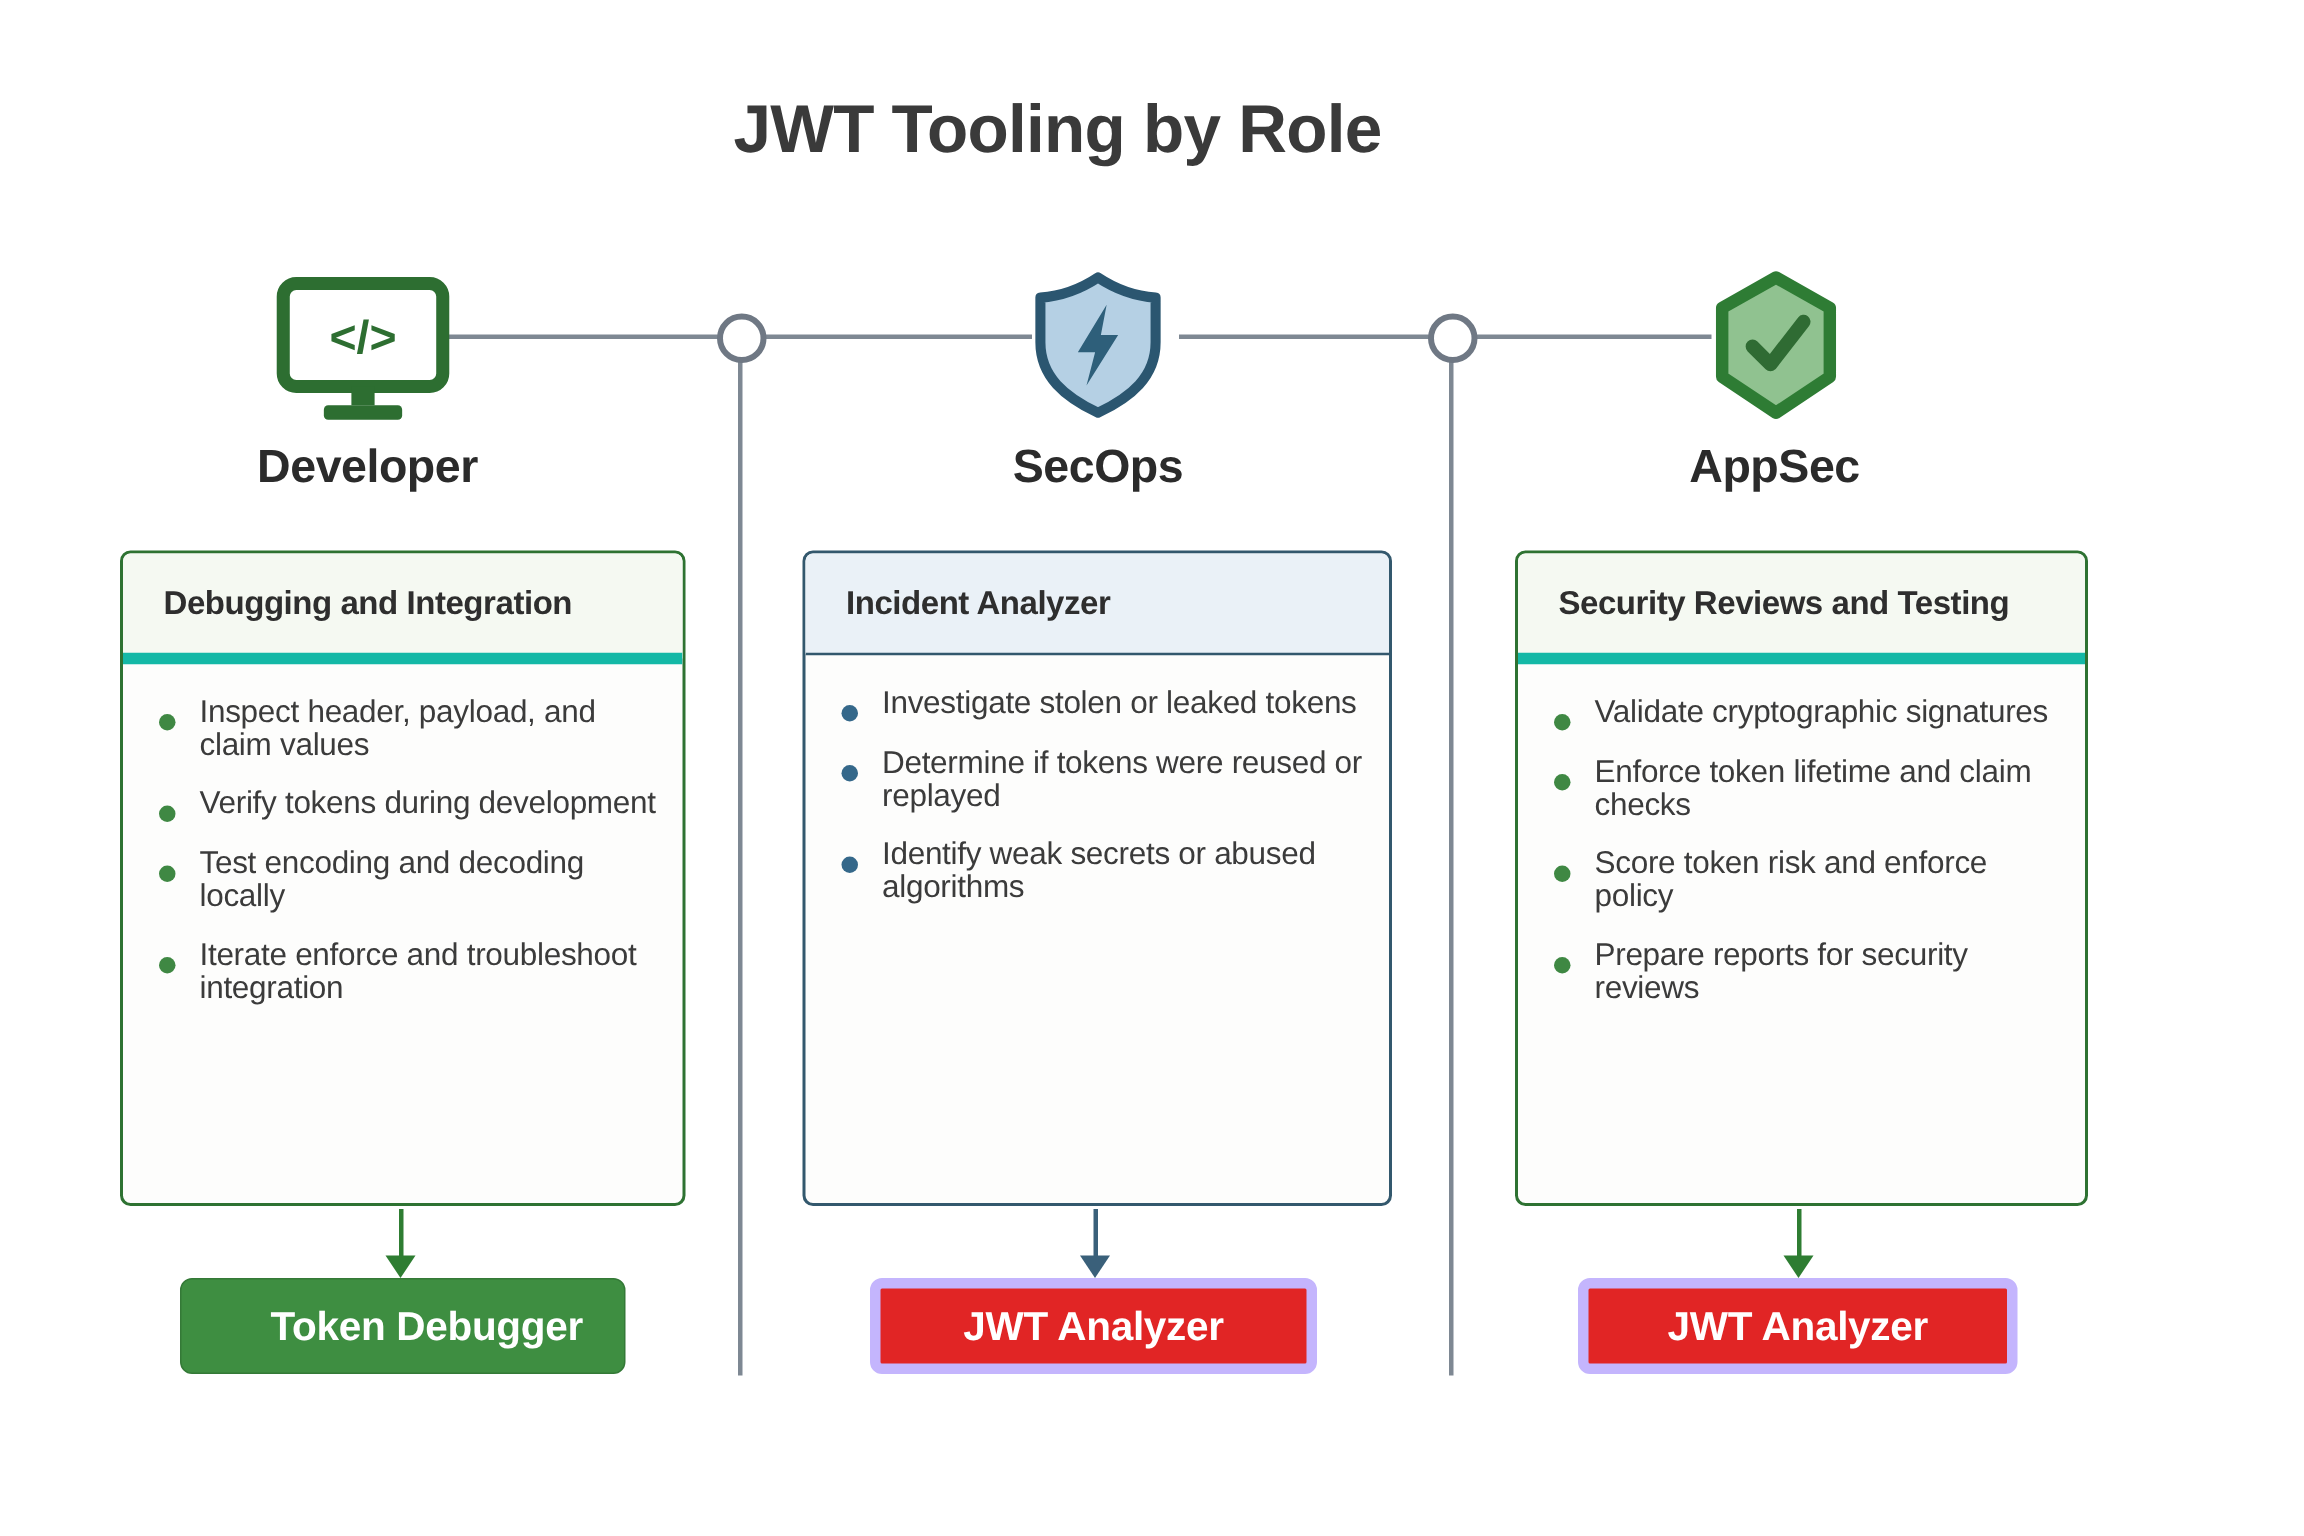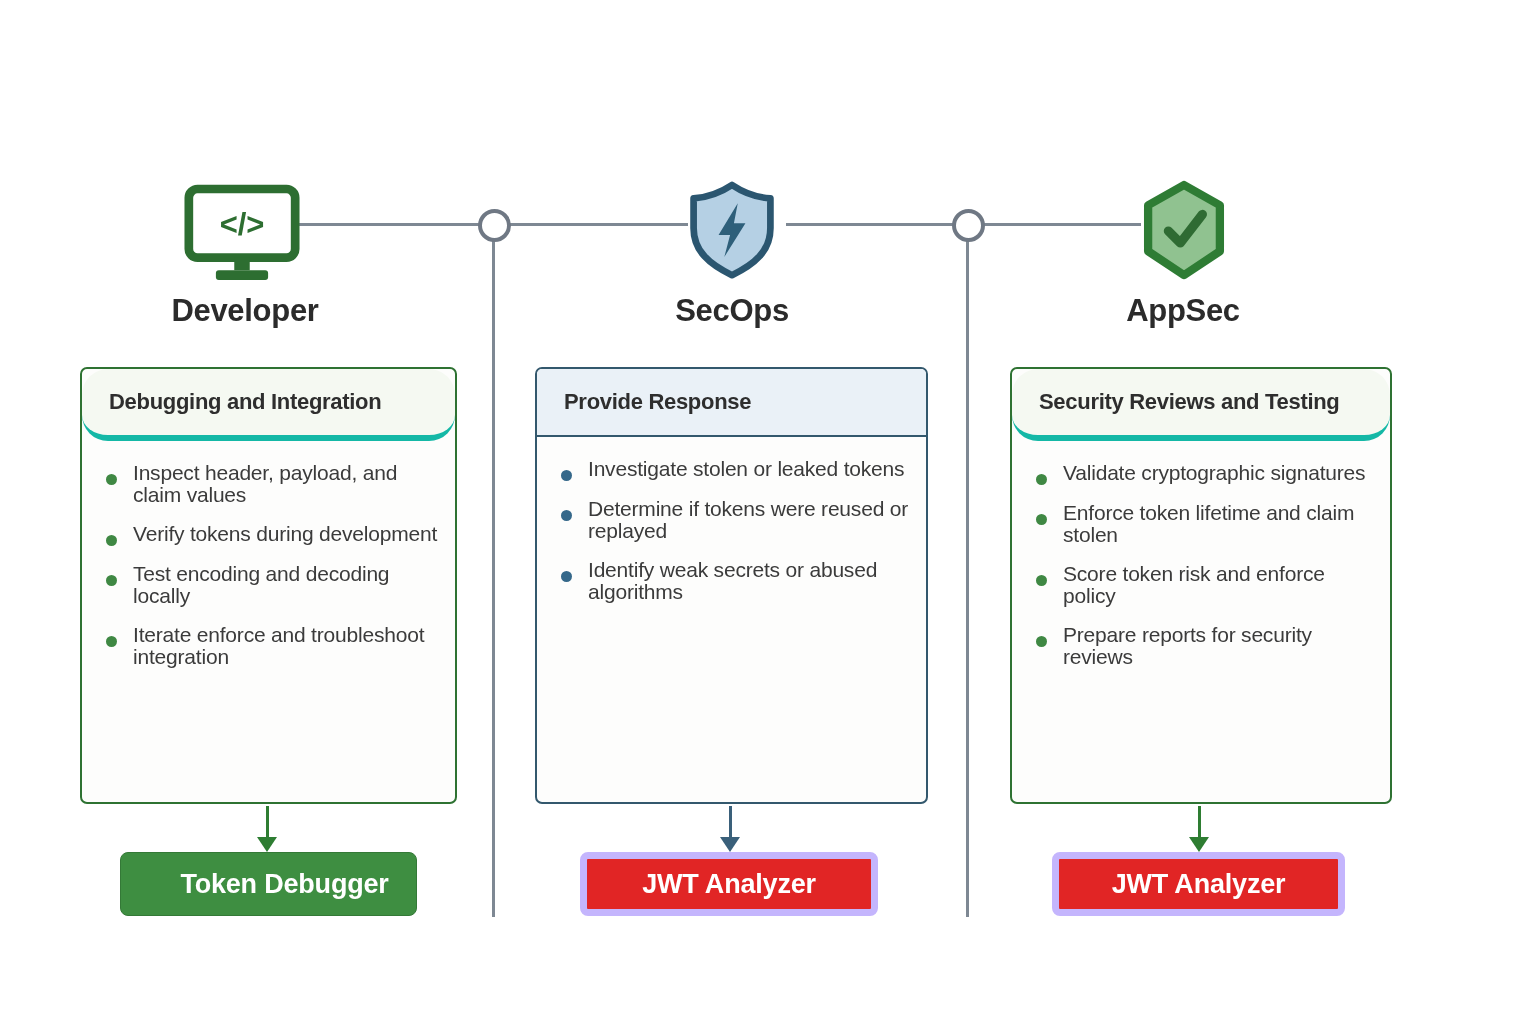--- a/index.html
+++ b/index.html
@@ -32,21 +32,21 @@
   .card-green{border:2px solid #2e7232;}
   .card-blue{border:2px solid #33586d;}
   .card-1{left:80px;width:377px;}
   .card-2{left:535px;width:393px;}
   .card-3{left:1010px;width:382px;}
   .card-header{
     height:66px;display:flex;align-items:center;padding-left:27px;
     font-size:22px;font-weight:700;color:#2e2e2e;letter-spacing:-0.3px;
     border-top-left-radius:5px;border-top-right-radius:5px;
   }
-  .card-green .card-header{background:#f5f9f2;border-bottom:6px solid #14b8a6;border-radius:26px;}
+  .card-green .card-header{background:#f5f9f2;border-bottom:8px solid #14b8a6;}
   .card-blue .card-header{background:#eaf1f7;border-bottom:2px solid #33586d;}
   .card-body{list-style:none;margin:0;padding:21px 14px 0 24px;}
   .card-body li{display:flex;margin-bottom:17px;}
   .dot{flex:none;width:11px;height:11px;border-radius:50%;margin:12px 16px 0 0;}
   .card-green .dot{background:#3f8843;}
   .card-blue .dot{background:#35688a;}
   .bullet-text{font-size:21px;line-height:22px;color:#3b3b3b;letter-spacing:-0.2px;}
 
   .arrow-shaft{position:absolute;top:806px;width:3px;height:33px;}
   .arrow-head{position:absolute;top:837px;width:0;height:0;border-left:10px solid transparent;border-right:10px solid transparent;border-top:15px solid;}
@@ -64,20 +64,21 @@
   .btn-red{background:#e12525;border:7px solid #c4b5fd;}
   .btn-1{left:120px;width:297px;padding-left:32px;}
   .btn-2{left:580px;width:298px;}
   .btn-3{left:1052px;width:293px;}
 </style>
 </head>
 <body>
 
 <div class="canvas">
 
+  <h1 class="title">JWT Tooling by Role</h1>
 
   <div class="hline hline-1"></div>
   <div class="hline hline-2"></div>
   <div class="vline vline-1"></div>
   <div class="vline vline-2"></div>
   <div class="node node-1"></div>
   <div class="node node-2"></div>
 
   <div class="icon-wrap" style="left:184px;top:184px;">
     <svg width="116" height="98" viewBox="0 0 120 101">
@@ -116,21 +117,21 @@
 
   <div class="icon-wrap" style="left:684px;top:180px;">
     <svg width="96" height="104" viewBox="0 0 100 108">
       <path d="M50 5 C62 13 76 18 90 19 L90 50 C90 74 73 88 50 99 C27 88 10 74 10 50 L10 19 C24 18 38 13 50 5 Z" fill="#b5d0e4" stroke="#2b5670" stroke-width="7" stroke-linejoin="round"></path>
       <polygon points="56,24 36,57 48,57 42,80 64,45 52,45" fill="#2e5f7a"></polygon>
     </svg>
   </div>
   <div class="role-label role-2">SecOps</div>
 
   <div class="card card-blue card-2">
-    <div class="card-header">Provide Response</div>
+    <div class="card-header">Incident Analyzer</div>
     <ul class="card-body">
       <li>
           <span class="dot"></span>
           <span class="bullet-text">Investigate stolen or leaked tokens</span>
         </li>
       <li>
           <span class="dot"></span>
           <span class="bullet-text">Determine if tokens were reused or replayed</span>
         </li>
       <li>
@@ -153,21 +154,21 @@
 
   <div class="card card-green card-3">
     <div class="card-header">Security Reviews and Testing</div>
     <ul class="card-body">
       <li>
           <span class="dot"></span>
           <span class="bullet-text">Validate cryptographic signatures</span>
         </li>
       <li>
           <span class="dot"></span>
-          <span class="bullet-text">Enforce token lifetime and claim stolen</span>
+          <span class="bullet-text">Enforce token lifetime and claim checks</span>
         </li>
       <li>
           <span class="dot"></span>
           <span class="bullet-text">Score token risk and enforce policy</span>
         </li>
       <li>
           <span class="dot"></span>
           <span class="bullet-text">Prepare reports for security reviews</span>
         </li>
     </ul>

